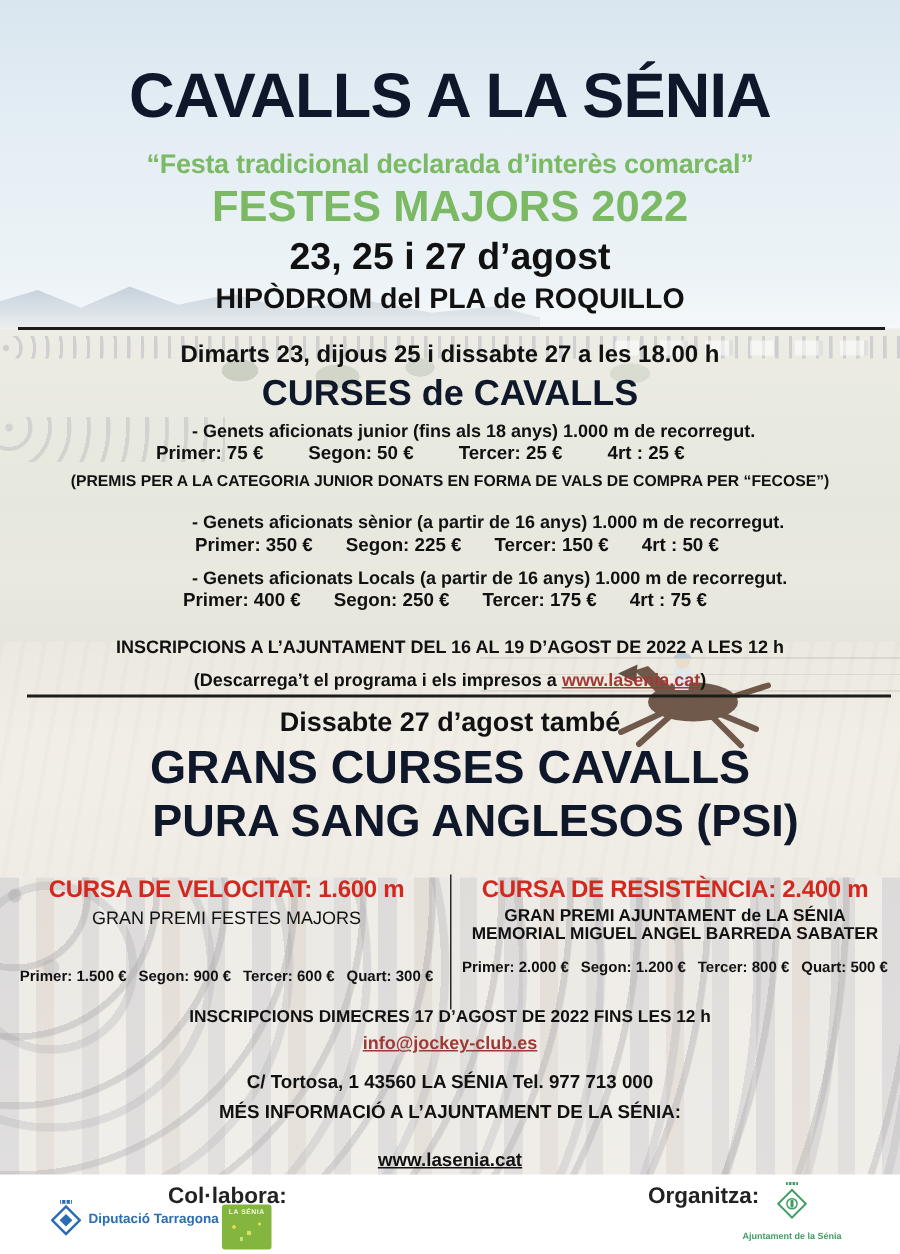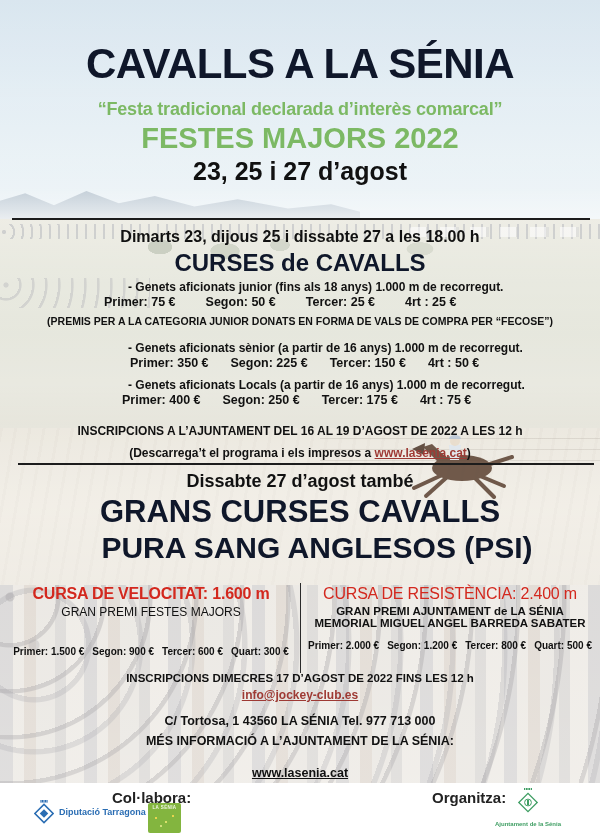--- a/index.html
+++ b/index.html
@@ -103,20 +103,21 @@
     <path d="M33 13 L20 19 L32 25 Z" fill="#4d3629"></path>
     <path d="M57 15 L69 15 L67 30 L58 30 Z" fill="#dfe7ef"></path>
     <circle cx="63" cy="11" r="5" fill="#e9dccb"></circle>
     <path d="M57 9 a6 4 0 0 1 12 0 Z" fill="#b9c6d6"></path>
   </svg>
 
   <div class="t blue" style="top:40px;font-size:42px;letter-spacing:-.5px;">CAVALLS A LA SÉNIA</div>
   <div class="t green" style="top:99px;font-size:18px;letter-spacing:-.2px;">“Festa tradicional declarada d’interès comarcal”</div>
   <div class="t green" style="top:122px;font-size:29px;">FESTES MAJORS 2022</div>
   <div class="t" style="top:157px;font-size:25px;">23, 25 i 27 d’agost</div>
+  <div class="t" style="top:189px;font-size:19px;">HIPÒDROM del PLA de ROQUILLO</div>
   <div class="hr" style="top:218px;left:12px;right:10px;"></div>
 
   <div class="t" style="top:228px;font-size:16px;">Dimarts 23,  dijous 25  i dissabte 27 a les 18.00 h</div>
   <div class="t blue" style="top:249px;font-size:24px;">CURSES de CAVALLS</div>
 
   <div class="la" style="top:280px;left:128px;font-size:12px;">- Genets aficionats junior (fins als 18 anys) 1.000 m de recorregut.</div>
   <div class="prizes" style="top:295px;left:104px;gap:30px;">
     <span>Primer: 75 €</span>
     <span>Segon:  50 €</span>
     <span>Tercer: 25 €</span>
@@ -156,21 +157,21 @@
     <div style="font-size:12px;font-weight:normal;margin-top:2px;">GRAN PREMI FESTES MAJORS</div>
     <div class="colprizes" style="margin-top:27px;">
       <span>Primer: 1.500 €</span>
       <span>Segon: 900 €</span>
       <span>Tercer: 600 €</span>
       <span>Quart: 300 €</span>
     </div>
   </div>
 
   <div class="col" style="left:306px;top:585px;width:288px;">
-    <div class="red" style="font-size:16px;font-weight:normal;letter-spacing:-.2px;">CURSA DE RESISTÈNCIA: 2.400 m</div>
+    <div class="red" style="font-size:16px;font-weight:bold;letter-spacing:-.2px;">CURSA DE RESISTÈNCIA: 2.400 m</div>
     <div style="font-size:11.5px;font-weight:bold;margin-top:2px;">GRAN PREMI AJUNTAMENT de LA SÉNIA</div>
     <div style="font-size:11.5px;font-weight:bold;">MEMORIAL MIGUEL ANGEL BARREDA SABATER</div>
     <div class="colprizes" style="margin-top:11px;">
       <span>Primer: 2.000 €</span>
       <span>Segon: 1.200 €</span>
       <span>Tercer: 800 €</span>
       <span>Quart: 500 €</span>
     </div>
   </div>
 

